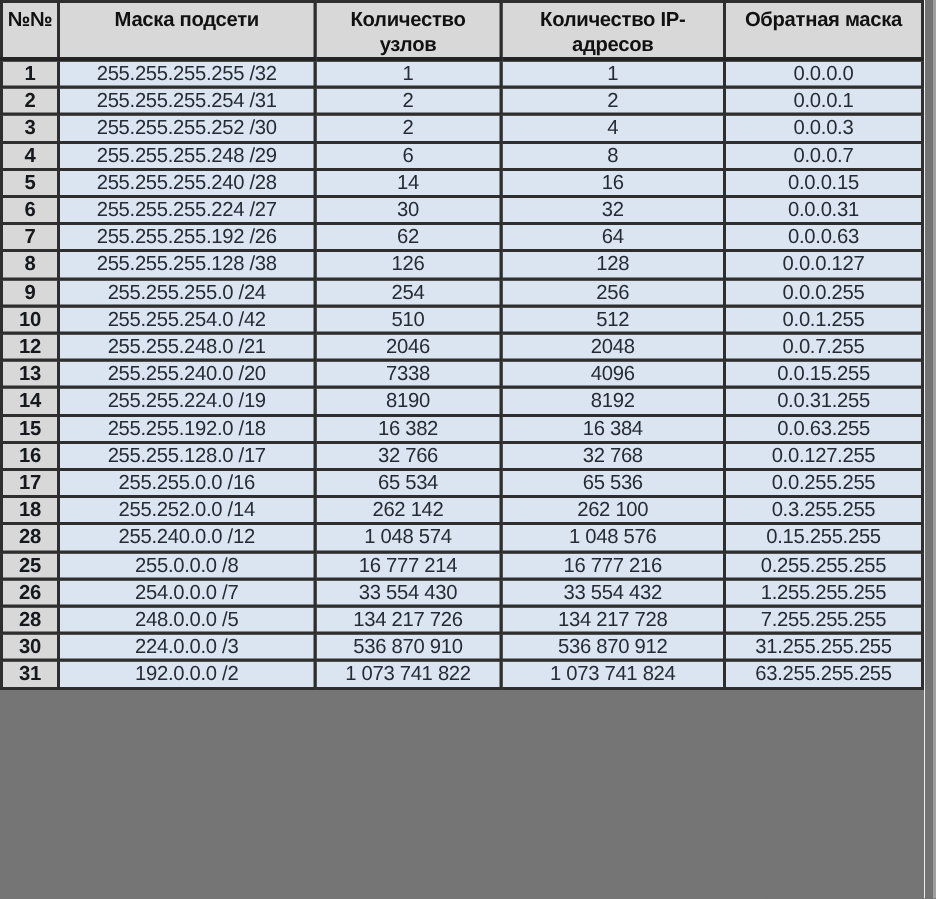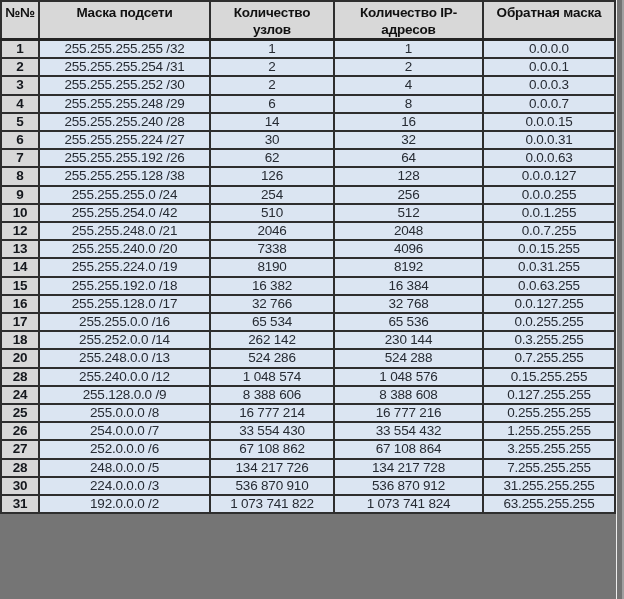--- a/index.html
+++ b/index.html
@@ -218,64 +218,43 @@
             <td class="num-col">17</td>
             <td>255.255.0.0 /16</td>
             <td>65 534</td>
             <td>65 536</td>
             <td>0.0.255.255</td>
           </tr>
           <tr>
             <td class="num-col">18</td>
             <td>255.252.0.0 /14</td>
             <td>262 142</td>
-            <td>230 144</td>
+            <td>262 100</td>
             <td>0.3.255.255</td>
-          </tr>
-          <tr>
-            <td class="num-col">20</td>
-            <td>255.248.0.0 /13</td>
-            <td>524 286</td>
-            <td>524 288</td>
-            <td>0.7.255.255</td>
           </tr>
           <tr>
             <td class="num-col">28</td>
             <td>255.240.0.0 /12</td>
             <td>1 048 574</td>
             <td>1 048 576</td>
             <td>0.15.255.255</td>
           </tr>
           <tr>
-            <td class="num-col">24</td>
-            <td>255.128.0.0 /9</td>
-            <td>8 388 606</td>
-            <td>8 388 608</td>
-            <td>0.127.255.255</td>
-          </tr>
-          <tr>
             <td class="num-col">25</td>
             <td>255.0.0.0 /8</td>
             <td>16 777 214</td>
             <td>16 777 216</td>
             <td>0.255.255.255</td>
           </tr>
           <tr>
             <td class="num-col">26</td>
             <td>254.0.0.0 /7</td>
             <td>33 554 430</td>
             <td>33 554 432</td>
             <td>1.255.255.255</td>
-          </tr>
-          <tr>
-            <td class="num-col">27</td>
-            <td>252.0.0.0 /6</td>
-            <td>67 108 862</td>
-            <td>67 108 864</td>
-            <td>3.255.255.255</td>
           </tr>
           <tr>
             <td class="num-col">28</td>
             <td>248.0.0.0 /5</td>
             <td>134 217 726</td>
             <td>134 217 728</td>
             <td>7.255.255.255</td>
           </tr>
           <tr>
             <td class="num-col">30</td>

